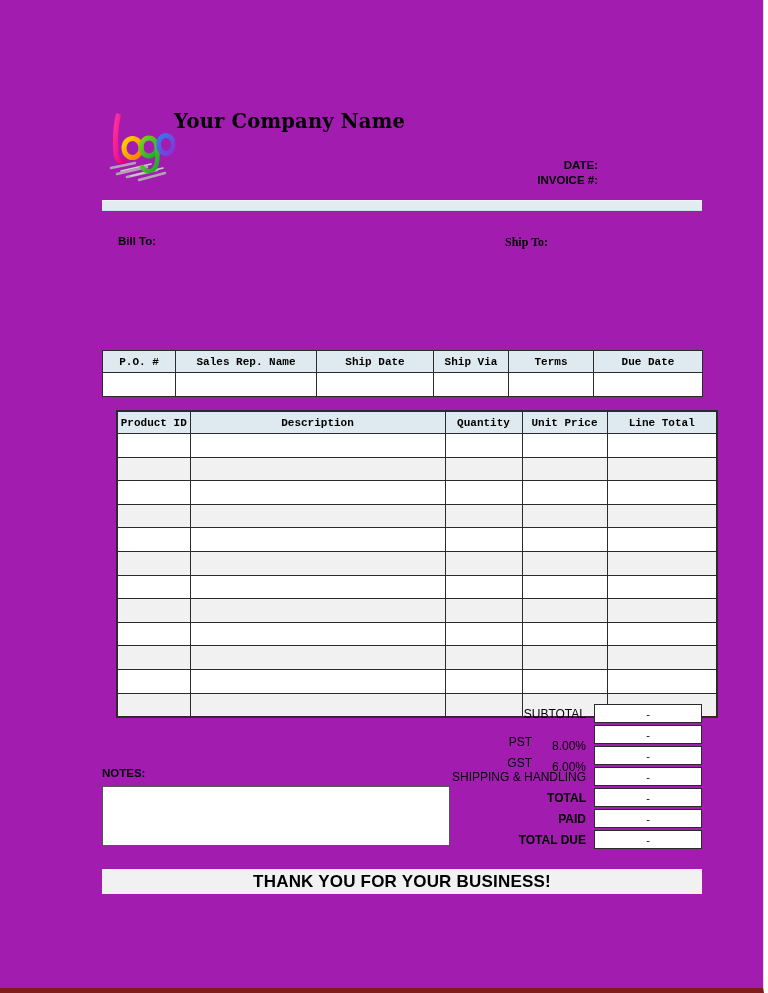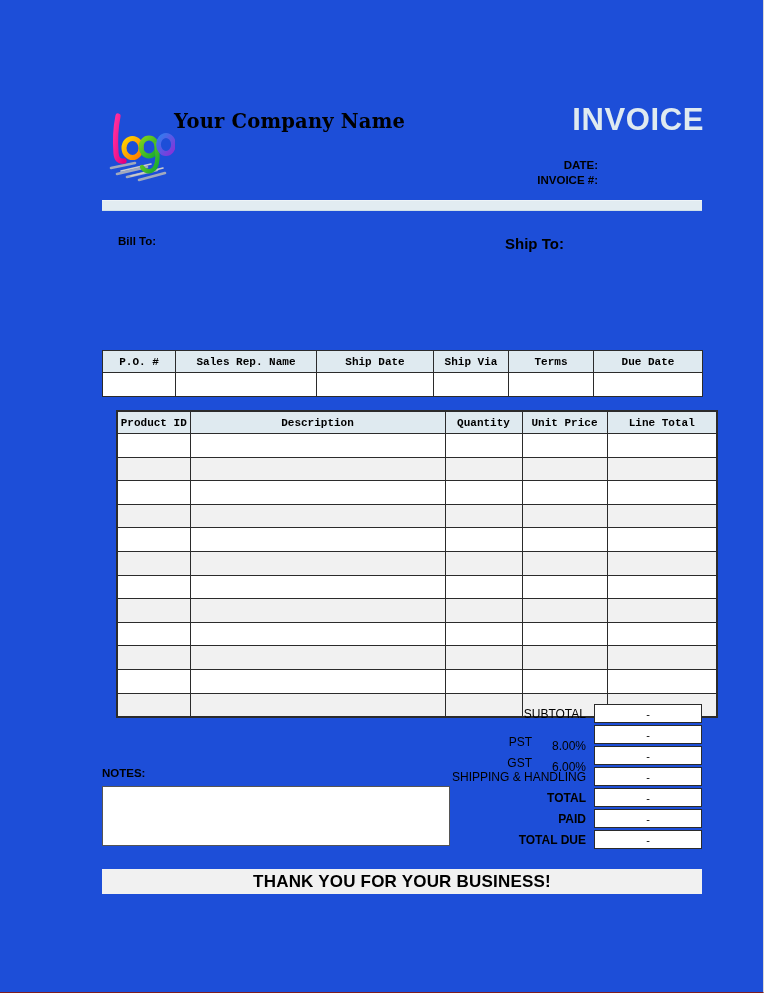--- a/index.html
+++ b/index.html
@@ -14,24 +14,24 @@
     color: #000000;
     position: relative;
     overflow: hidden;
   }
 
   .page {
     position: absolute;
     left: 0; top: 0;
     width: 764px;
     height: 993px;
-    background: #1d4ed8;
+    background: #a21caf;
     box-sizing: border-box;
     border-right: 1px solid #d8d8d8;
-    border-bottom: 1px solid #7f1d1d;
+    border-bottom: 5px solid #7f1d1d;
   }
 
   .sheet {
     position: absolute;
     left: 102px;
     top: 0;
     width: 602px;
   }
 
   
@@ -109,22 +109,23 @@
     position: absolute;
     left: 16px;
     top: 235px;
     font-size: 11.5px;
     font-weight: bold;
   }
   .shipto {
     position: absolute;
     left: 403px;
     top: 235px;
-    font-size: 15px;
-    font-weight: bold;
+    font-size: 12px;
+    font-weight: bold;
+    font-family: Liberation Serif, serif;
   }
 
   
   table.grid {
     position: absolute;
     border-collapse: collapse;
     table-layout: fixed;
   }
   table.grid th,
   table.grid td {
@@ -294,21 +295,20 @@
           <ellipse cx="44" cy="41" rx="8" ry="9" stroke="url(#gG)" stroke-width="4.8" fill="none"></ellipse>
           <path d="M51.5 38 C53 48 53.5 58 49 63 C45 67 39 65 37 61" stroke="url(#gG)" stroke-width="4.4" fill="none" stroke-linecap="round"></path>
 
           <ellipse cx="61" cy="38.5" rx="7.5" ry="9" stroke="url(#gO2)" stroke-width="4.8" fill="none"></ellipse>
         </svg>
       </div>
 
       <div class="company-name">Your Company Name</div>
 
 
-      <div class="invoice-word">INVOICE</div>
 
       <div class="meta-labels">
         <div>DATE:</div>
         <div>INVOICE #:</div>
       </div>
     </div>
 
     <div class="rule"></div>
 
     <div class="billto">Bill To:</div>

